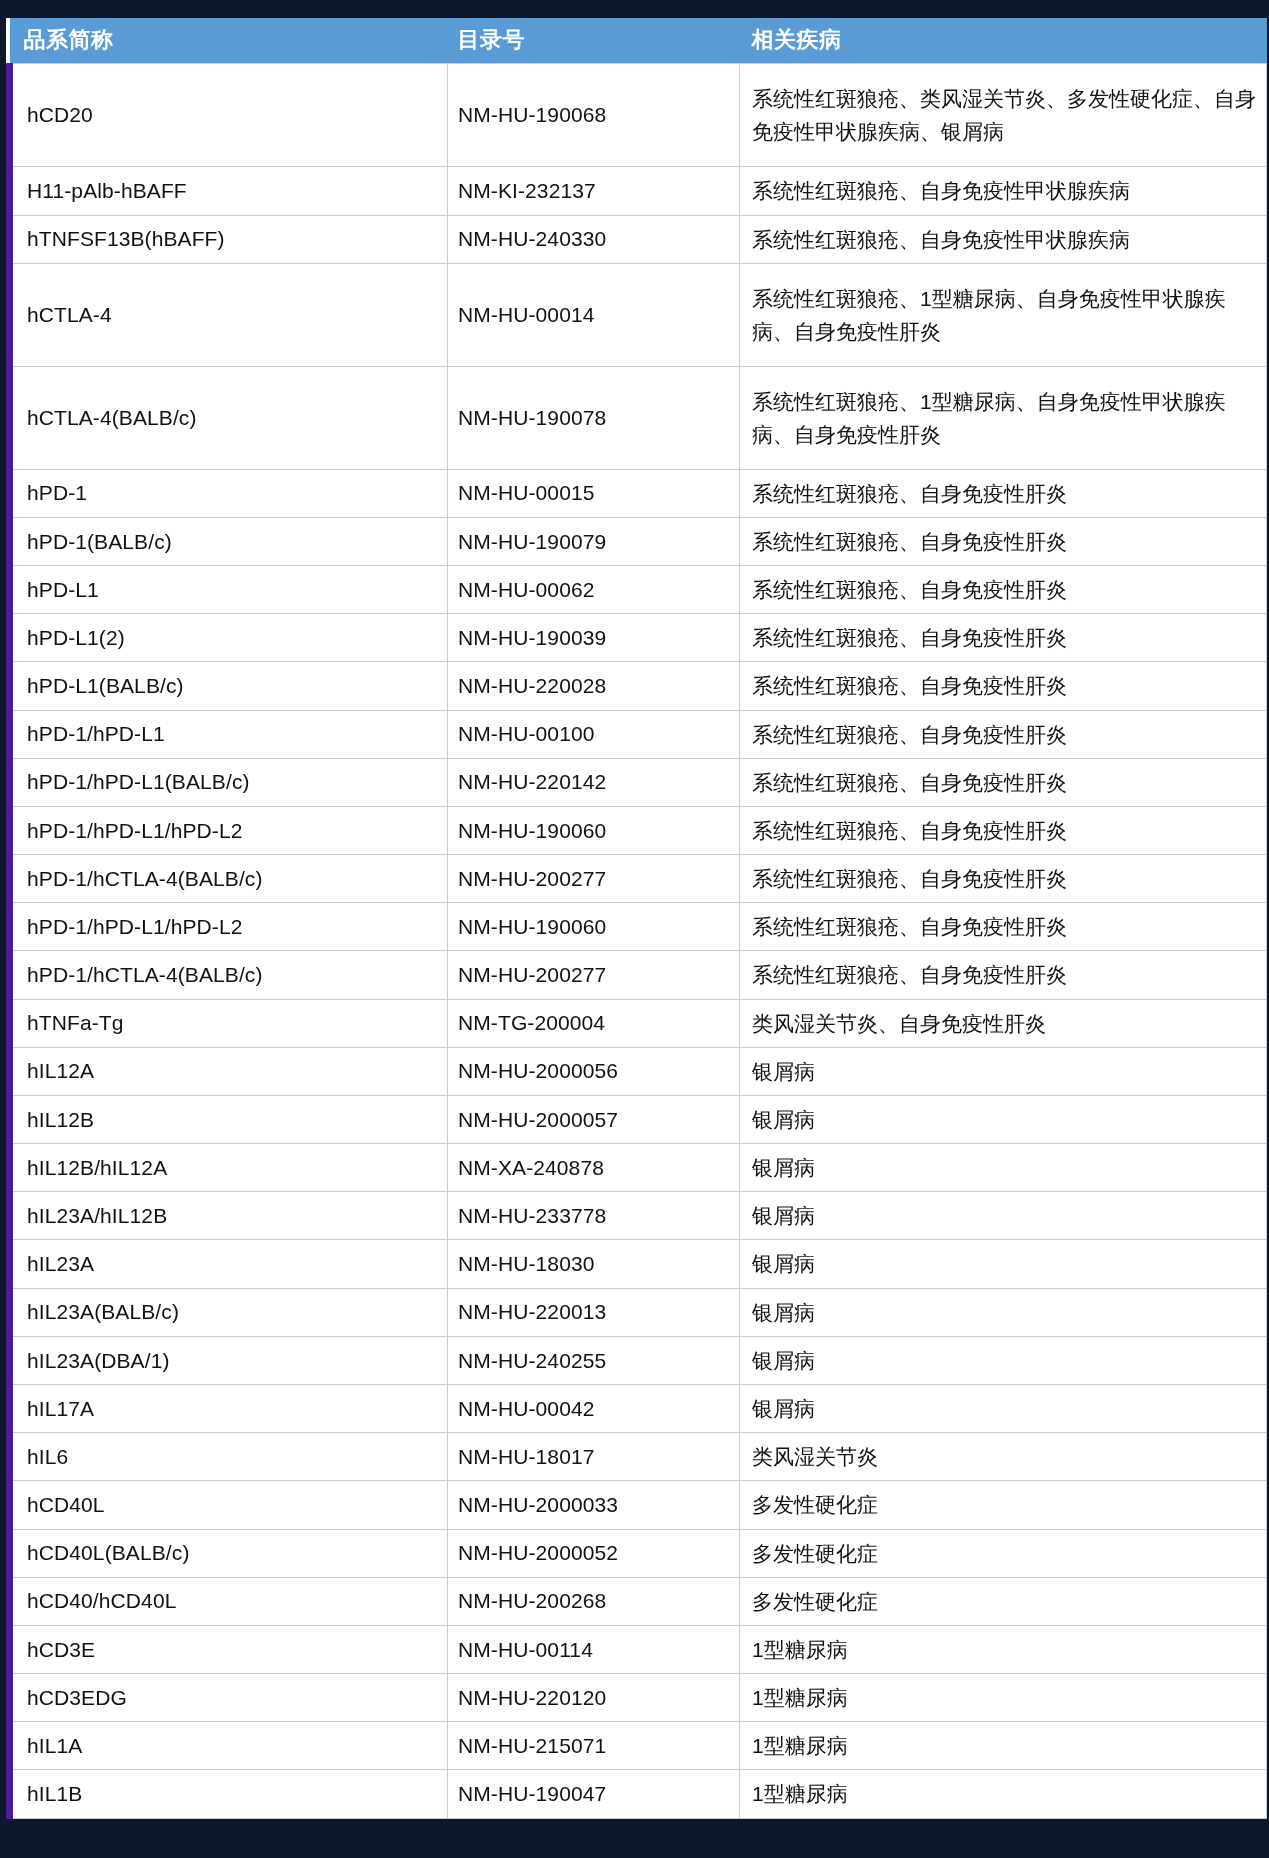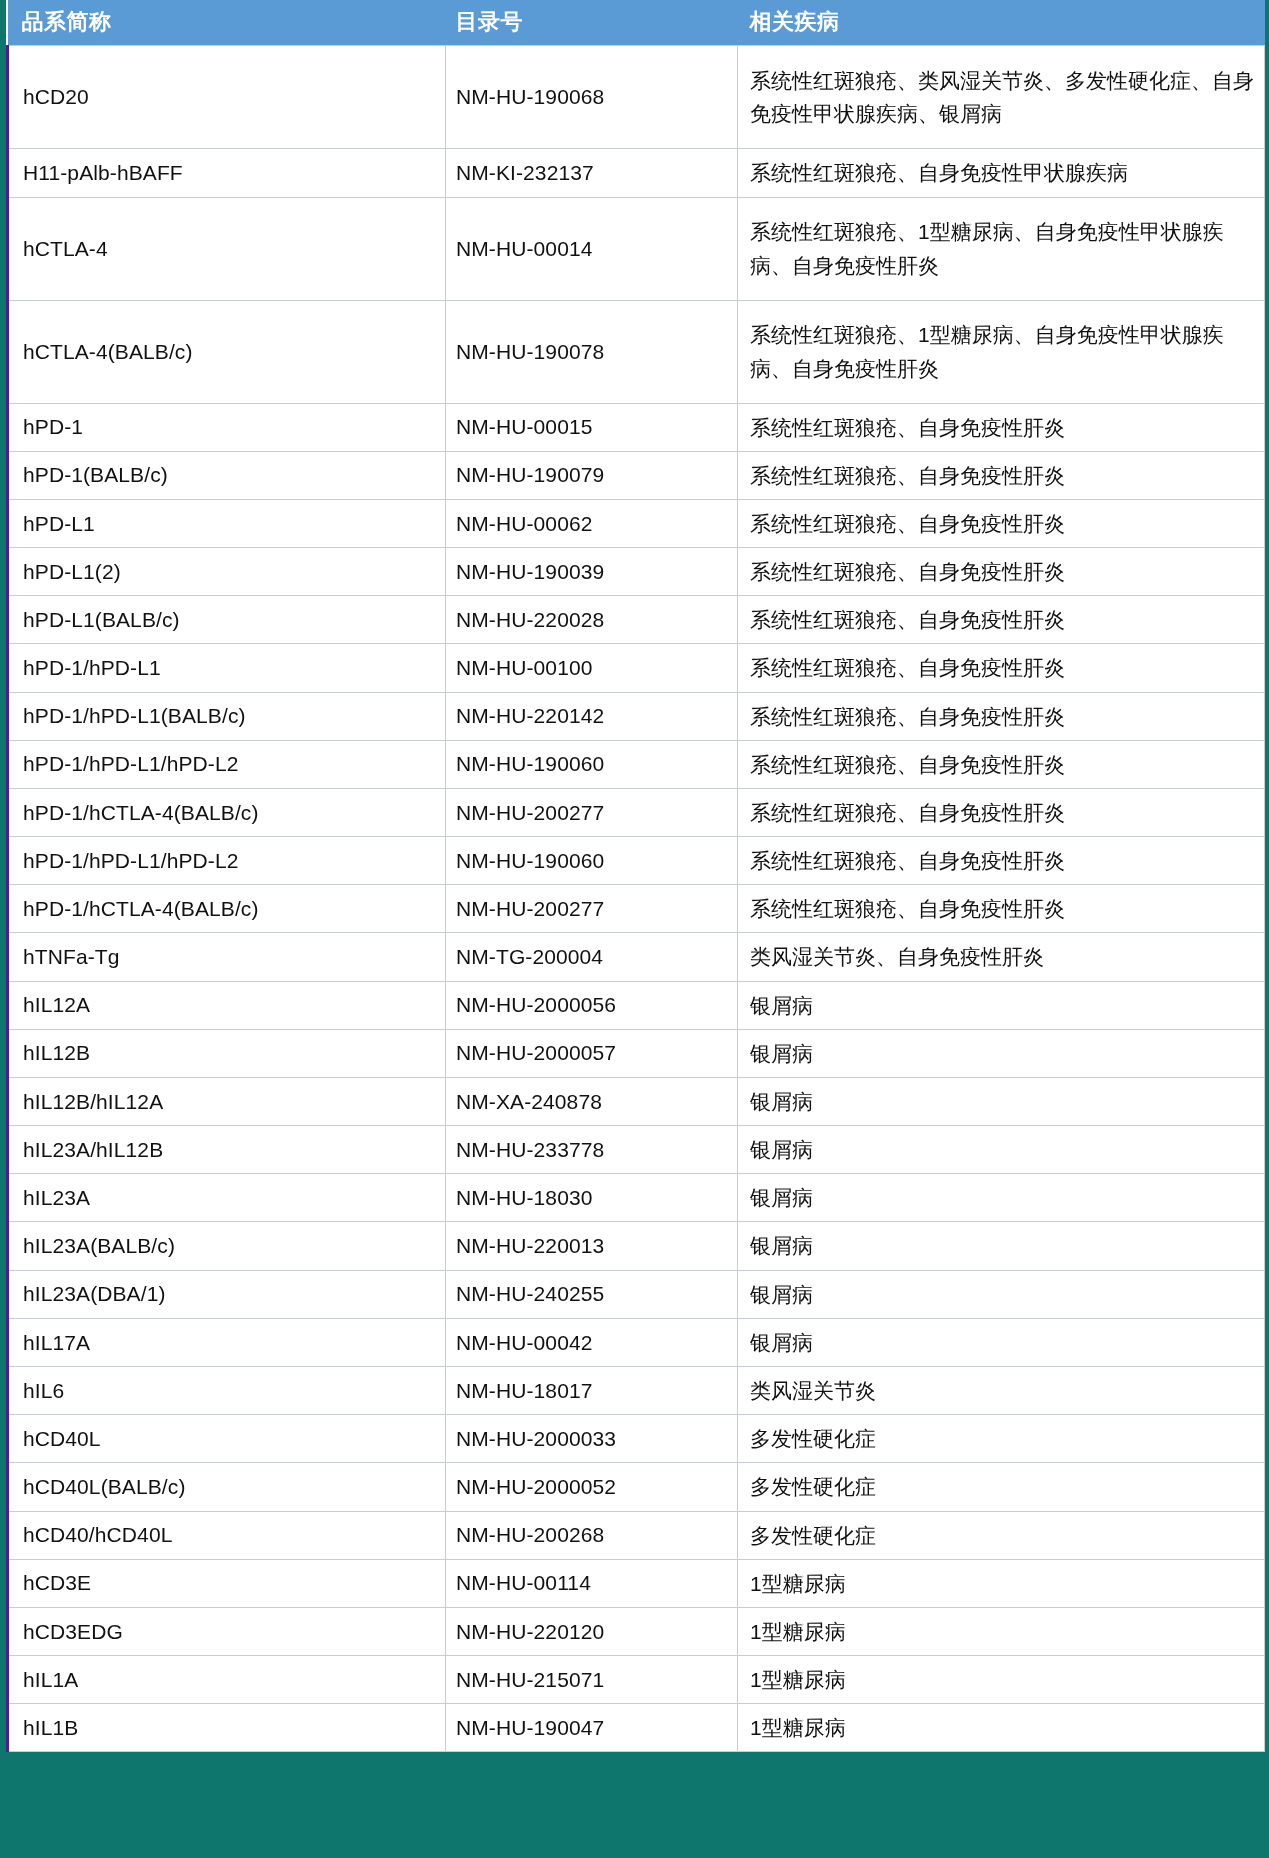--- a/index.html
+++ b/index.html
@@ -11,23 +11,23 @@
     width: 1269px;
     height: 1858px;
     font-family: "Liberation Sans", "DejaVu Sans", sans-serif;
     color: #000000;
     overflow: hidden;
   }
   #sheet {
     width: 1269px;
     height: 1858px;
     position: relative;
-    background: #0f766e;
+    background: #0f172a;
     box-sizing: border-box;
-    padding: 0 6px 8px 6px;
+    padding: 18px 6px 8px 6px;
   }
   table.grid {
     width: 1257px;
     border-collapse: collapse;
     table-layout: fixed;
     background: #ffffff;
   }
   col.c-strain { width: 438px; }
   col.c-cat    { width: 292px; }
   col.c-dis    { width: 527px; }
@@ -54,21 +54,21 @@
     color: #111111;
     border-bottom: 1px solid #c8cdd4;
     border-right: 1px solid #c8cdd4;
     vertical-align: middle;
     padding: 7px 8px 7px 12px;
     background: #ffffff;
     word-break: normal;
   }
   tbody td.strain {
     padding-left: 14px;
-    border-left: 3px solid #4c1d95;
+    border-left: 7px solid #4c1d95;
     letter-spacing: 0.1px;
   }
   tbody td.cat {
     padding-left: 10px;
     letter-spacing: 0.1px;
   }
   tbody td.dis {
     padding-left: 12px;
     padding-right: 6px;
     border-right: 1px solid #c8cdd4;
@@ -101,20 +101,25 @@
         <tr class="tall">
           <td class="strain">hCD20</td>
           <td class="cat">NM-HU-190068</td>
           <td class="dis">系统性红斑狼疮、类风湿关节炎、多发性硬化症、自身免疫性甲状腺疾病、银屑病</td>
         </tr>
         <tr class="med">
           <td class="strain">H11-pAlb-hBAFF</td>
           <td class="cat">NM-KI-232137</td>
           <td class="dis">系统性红斑狼疮、自身免疫性甲状腺疾病</td>
         </tr>
+        <tr class="med">
+          <td class="strain">hTNFSF13B(hBAFF)</td>
+          <td class="cat">NM-HU-240330</td>
+          <td class="dis">系统性红斑狼疮、自身免疫性甲状腺疾病</td>
+        </tr>
         <tr class="tall">
           <td class="strain">hCTLA-4</td>
           <td class="cat">NM-HU-00014</td>
           <td class="dis">系统性红斑狼疮、1型糖尿病、自身免疫性甲状腺疾病、自身免疫性肝炎</td>
         </tr>
         <tr class="tall">
           <td class="strain">hCTLA-4(BALB/c)</td>
           <td class="cat">NM-HU-190078</td>
           <td class="dis">系统性红斑狼疮、1型糖尿病、自身免疫性甲状腺疾病、自身免疫性肝炎</td>
         </tr>

